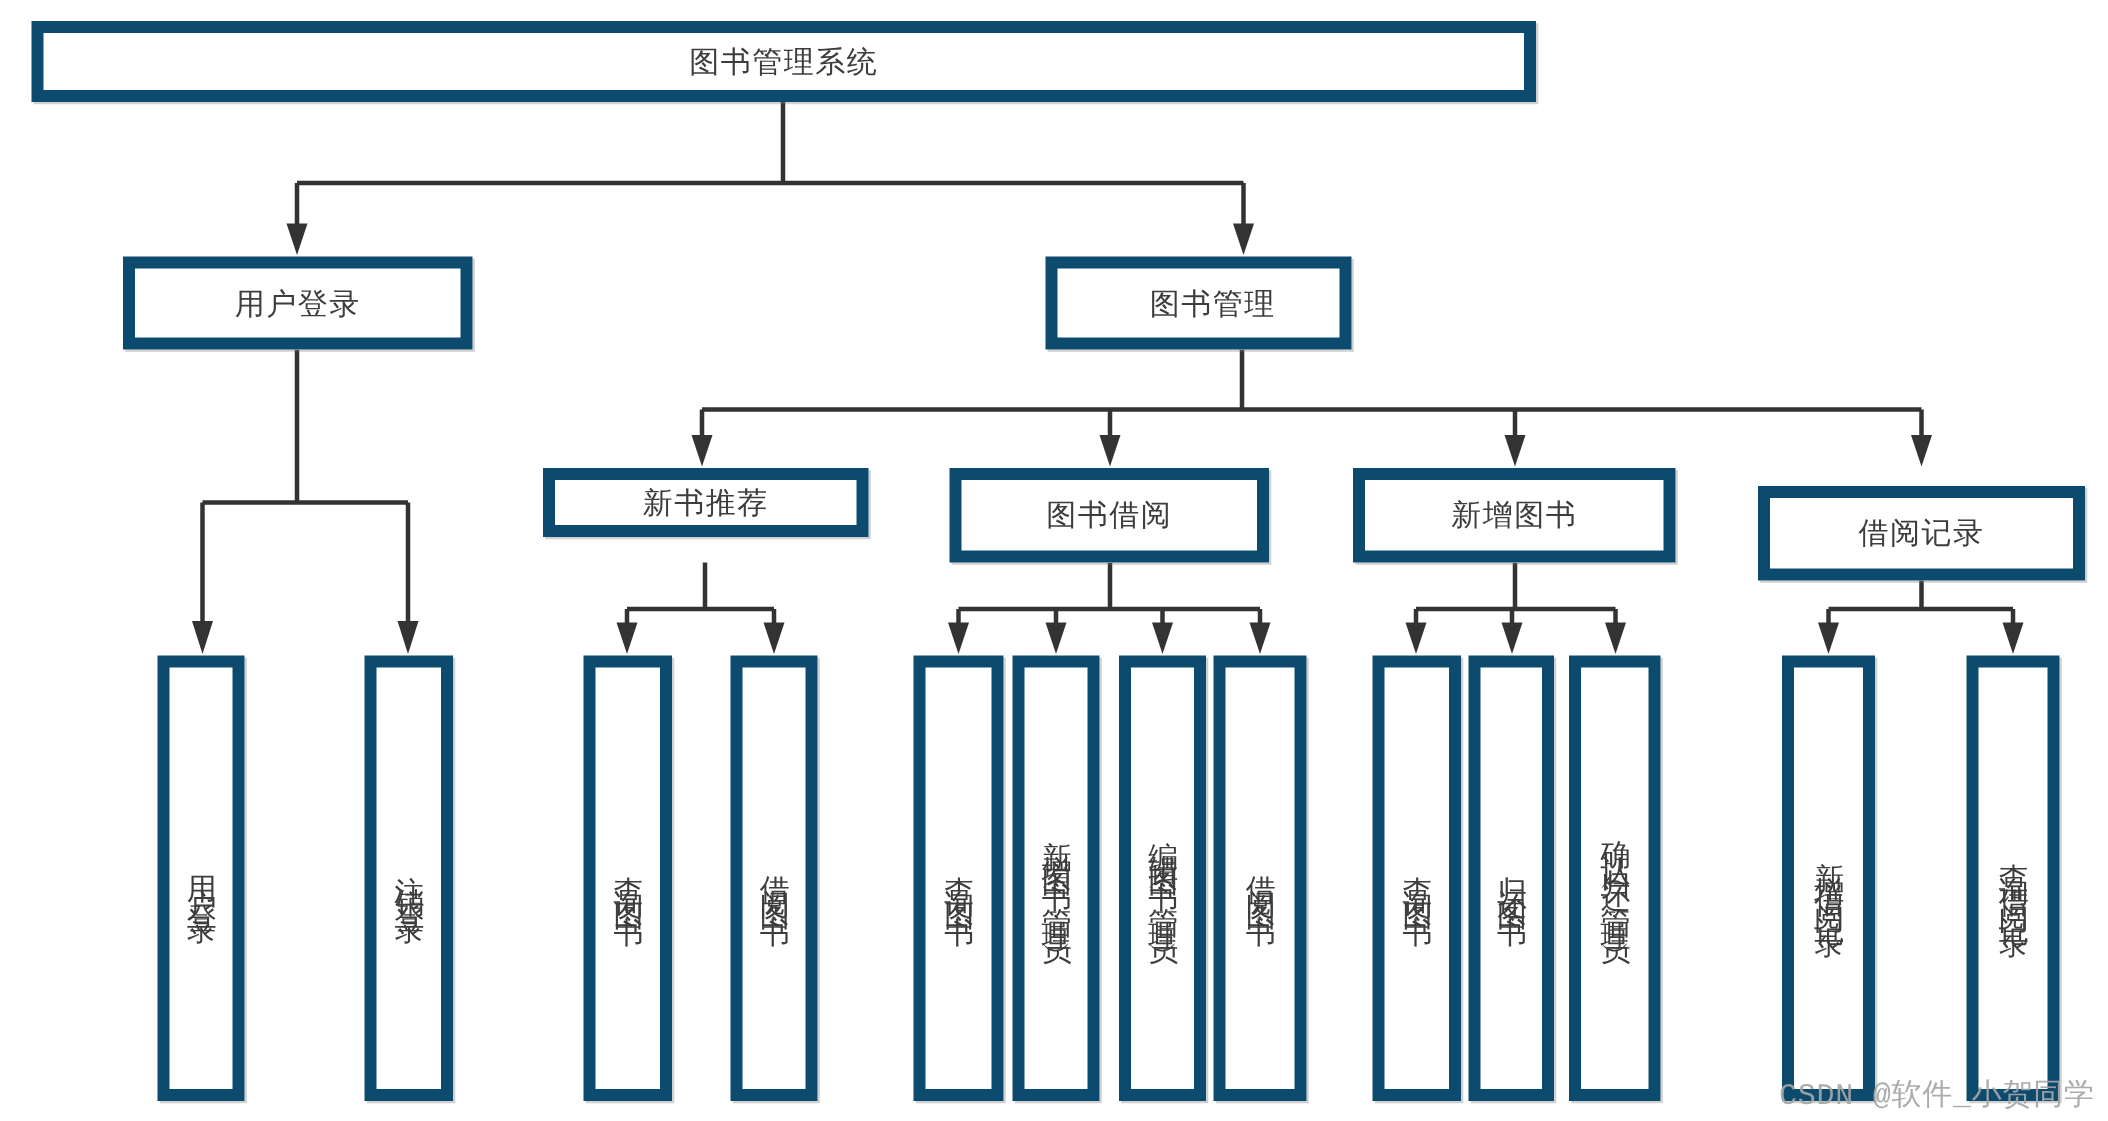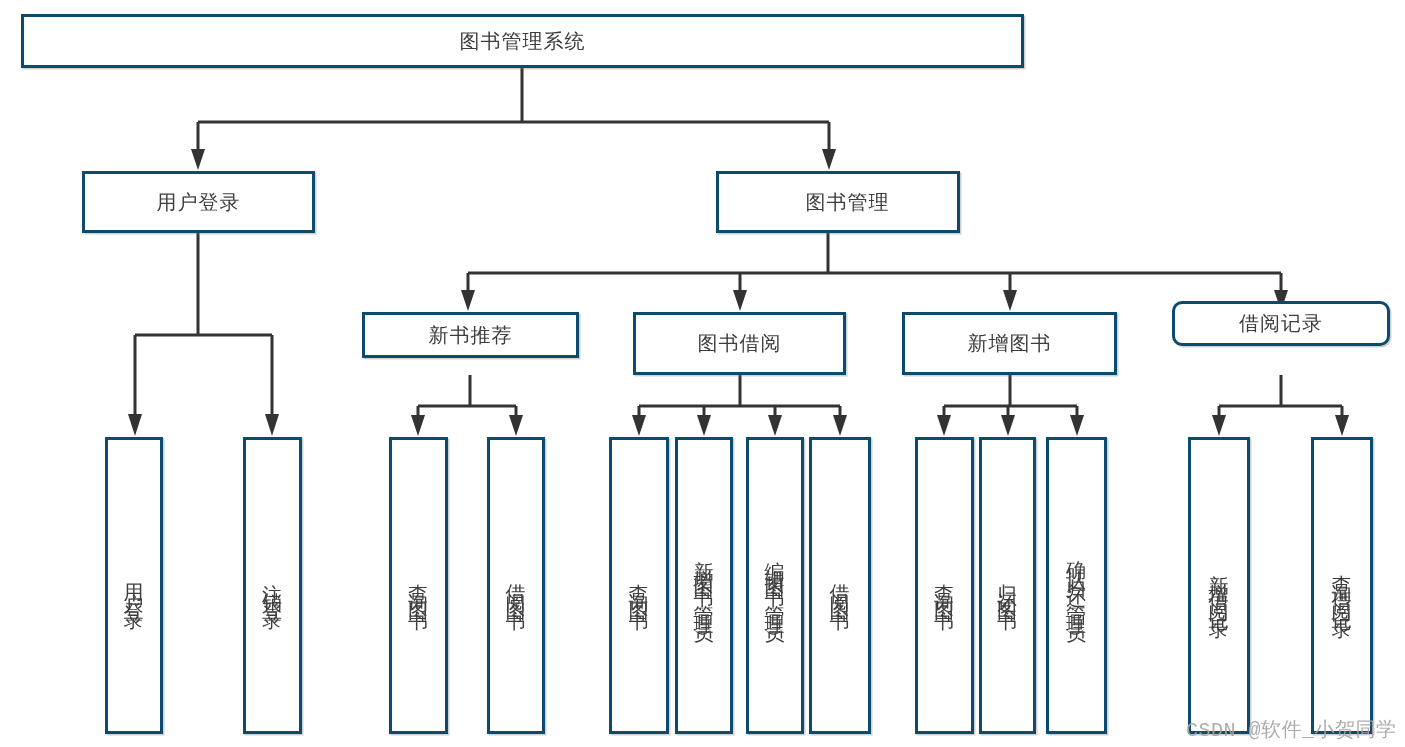--- a/index.html
+++ b/index.html
@@ -18,21 +18,21 @@
   .wires {
     position: absolute;
     left: 0;
     top: 0;
     width: 1405px;
     height: 747px;
   }
   .box {
     position: absolute;
     box-sizing: border-box;
-    border: 3px solid #0c4a6e;
+    border: 8px solid #0c4a6e;
     background: #ffffff;
     color: #3d3d3d;
     display: flex;
     align-items: center;
     justify-content: center;
     font-size: 20px;
     letter-spacing: 1px;
     box-shadow: 1.5px 1.5px 0 rgba(120,120,120,0.35);
   }
   .hbox { white-space: nowrap; }
@@ -104,26 +104,26 @@
       <polygon points="1070,415 1084,415 1077,436"></polygon>
 
       <polygon points="1212,415 1226,415 1219,436"></polygon>
       <polygon points="1335,415 1349,415 1342,436"></polygon>
     </g>
   </svg>
 
   <div class="box hbox" style="left:21px; top:14px; width:1003px; height:54px;">图书管理系统</div>
 
   <div class="box hbox" style="left:82px; top:171px; width:233px; height:62px;">用户登录</div>
-  <div class="box hbox" style="left:716px; top:171px; width:244px; height:62px;padding-left:19px;">图书管理</div>
+  <div class="box hbox" style="left:697px; top:171px; width:204px; height:62px;padding-left:19px;">图书管理</div>
 
   <div class="box hbox" style="left:362px; top:312px; width:217px; height:46px;">新书推荐</div>
   <div class="box hbox" style="left:633px; top:312px; width:213px; height:63px;font-family:Liberation Serif, serif;">图书借阅</div>
   <div class="box hbox" style="left:902px; top:312px; width:215px; height:63px;">新增图书</div>
-  <div class="box hbox" style="left:1172px; top:301px; width:218px; height:45px;border-radius:10px;">借阅记录</div>
+  <div class="box hbox" style="left:1172px; top:324px; width:218px; height:63px;">借阅记录</div>
 
   <div class="box vbox" style="left:105px; width:58px;">用户登录</div>
   <div class="box vbox" style="left:243px; width:59px;">注销登录</div>
 
   <div class="box vbox" style="left:389px; width:59px;">查询图书</div>
   <div class="box vbox" style="left:487px; width:58px;">借阅图书</div>
 
   <div class="box vbox" style="left:609px; width:60px;">查询图书</div>
   <div class="box vbox" style="left:675px; width:58px;">新增图书（管理员）</div>
   <div class="box vbox" style="left:746px; width:58px;">编辑图书（管理员）</div>

